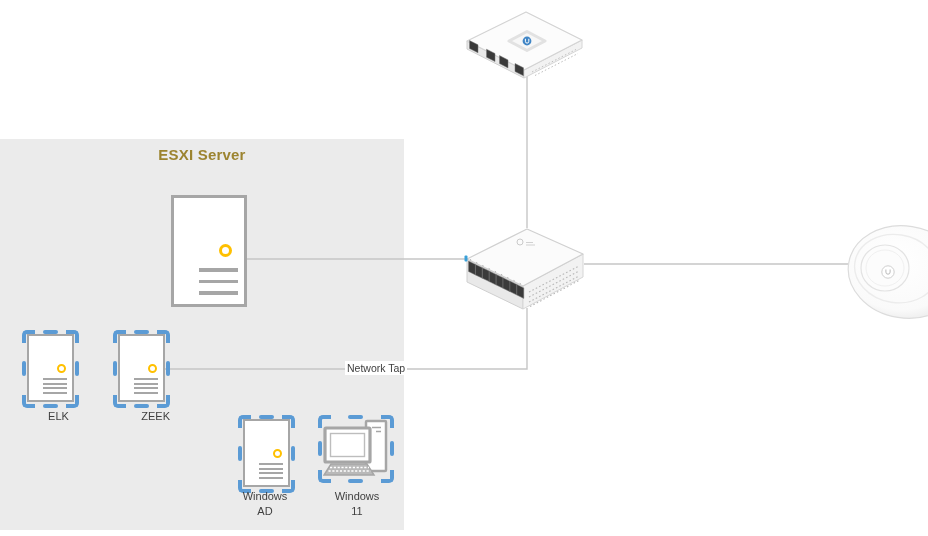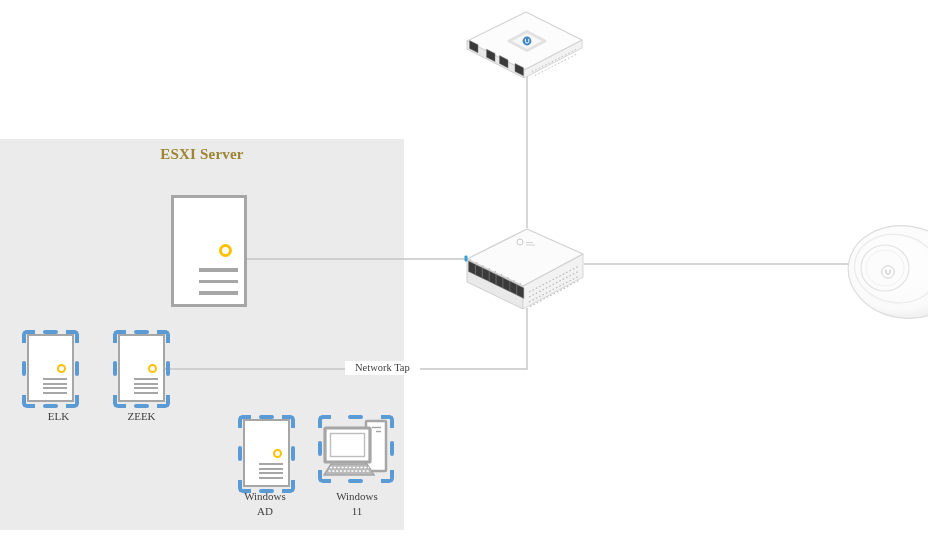--- a/index.html
+++ b/index.html
@@ -5,21 +5,21 @@
   :root{
     --canvas_bg:#ffffff; --container_fill:#ebebeb; --container_title:#9c8430;
     --connector:#c6c6c6; --shape_border:#a6a6a6; --accent_gold:#ffc000;
     --selection_blue:#5b9bd5; --label_text:#3f3f3f; --device_port:#3a3a3a;
     --ubiquiti_logo_blue:#4186c6;
   }
   html,body{margin:0;padding:0;background:#fff;}
   #canvas{
     position:relative; width:928px; height:536px; overflow:hidden;
     background:var(--canvas_bg,#fff);
-    font-family:Liberation Serif, serif;
+    font-family:Liberation Sans, sans-serif;
   }
   
   .esxi-box{
     position:absolute; left:0; top:139; top:139px; width:404px; height:391px;
     background:var(--container_fill,#ebebeb);
   }
   .esxi-title{
     position:absolute; left:0; top:146px; width:404px; text-align:center;
     font-size:15px; font-weight:600; letter-spacing:.2px;
     color:var(--container_title,#9c8430);
@@ -50,21 +50,21 @@
   .hd.t{left:50%; top:0; width:15px; height:4px; margin-left:-8px;}
   .hd.b{left:50%; bottom:0; width:15px; height:4px; margin-left:-8px;}
   .hd.l{left:0; top:50%; width:4px; height:15px; margin-top:-8px;}
   .hd.r{right:0; top:50%; width:4px; height:15px; margin-top:-8px;}
   
   .node-label{
     position:absolute; text-align:center; font-size:11px; line-height:15px;
     color:var(--label_text,#3f3f3f);
   }
   .tap-label{
-    position:absolute; left:345px; top:361px; background:#fff; padding:0 10px;
+    position:absolute; left:345px; top:361px; background:#fff; padding:0 2px;
     font-size:10.5px; color:var(--label_text,#3f3f3f); line-height:14px;
   }
 </style>
 </head>
 <body>
 
 <div id="canvas">
 
   <div class="esxi-box"></div>
   <div class="esxi-title">ESXI Server</div>
@@ -188,21 +188,21 @@
     </div>
     <span class="hc tl"></span>
     <span class="hc tr"></span>
     <span class="hc bl"></span>
     <span class="hc br"></span>
     <span class="hd t"></span>
     <span class="hd b"></span>
     <span class="hd l"></span>
     <span class="hd r"></span>
   </div>
-  <div class="node-label" style="left:113px; top:409px; width:57px;">ZEEK</div>
+  <div class="node-label" style="left:113px; top:409px; width:57px;text-align:right;">ZEEK</div>
 
   <div class="node" style="left:238px; top:415px; width:57px; height:78px;">
     <div class="shape-server inner" style="left:5px; top:4px; width:47px; height:68px;">
       <span class="gold-ring" style="right:6px; top:28px; width:9px; height:9px; border-width:2.5px;"></span>
       <div class="srv-lines" style="left:14px; top:42px; width:24px;">
         <i style="height:2px; margin-bottom:2.6px;"></i>
         <i style="height:2px; margin-bottom:2.6px;"></i>
         <i style="height:2px; margin-bottom:2.6px;"></i>
         <i style="height:2px;"></i>
       </div>

